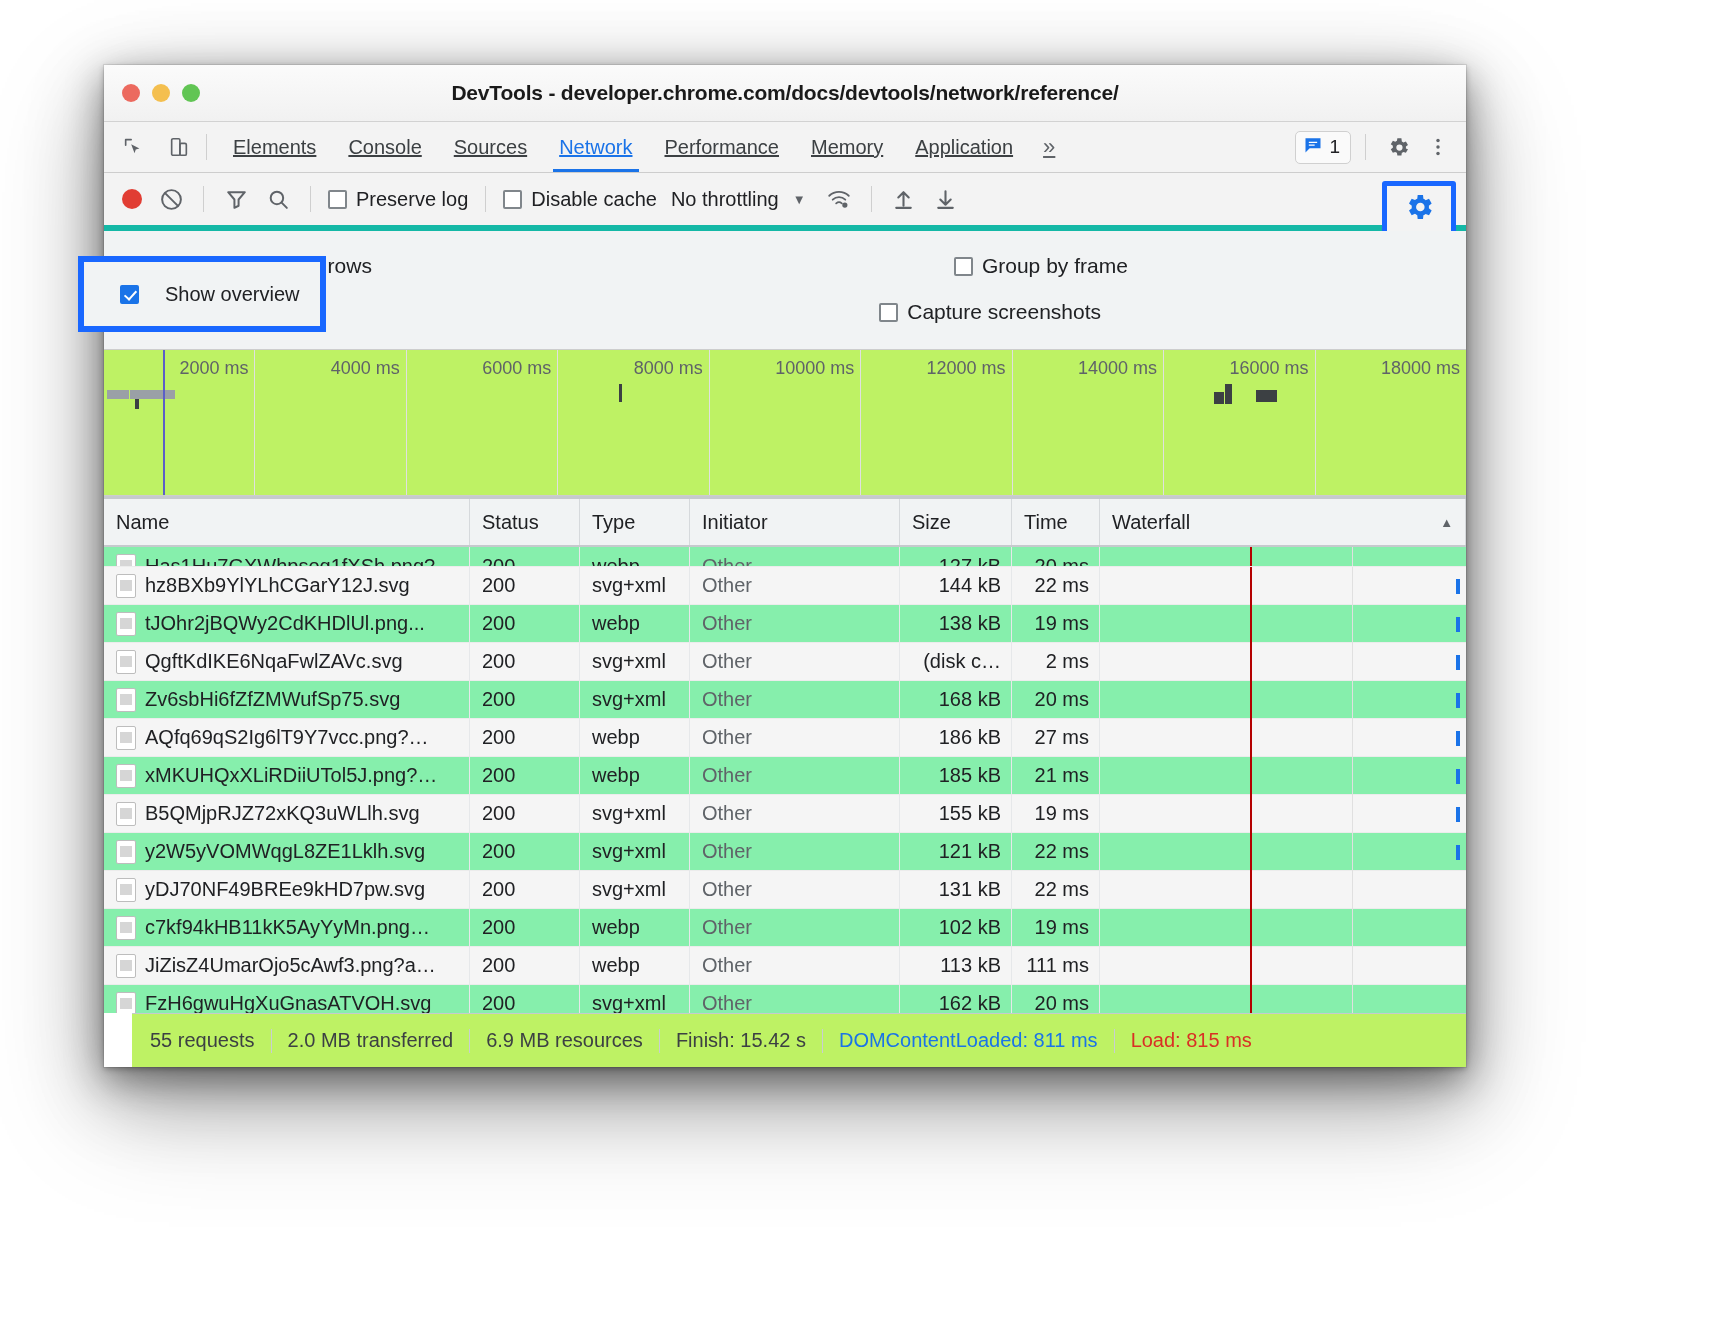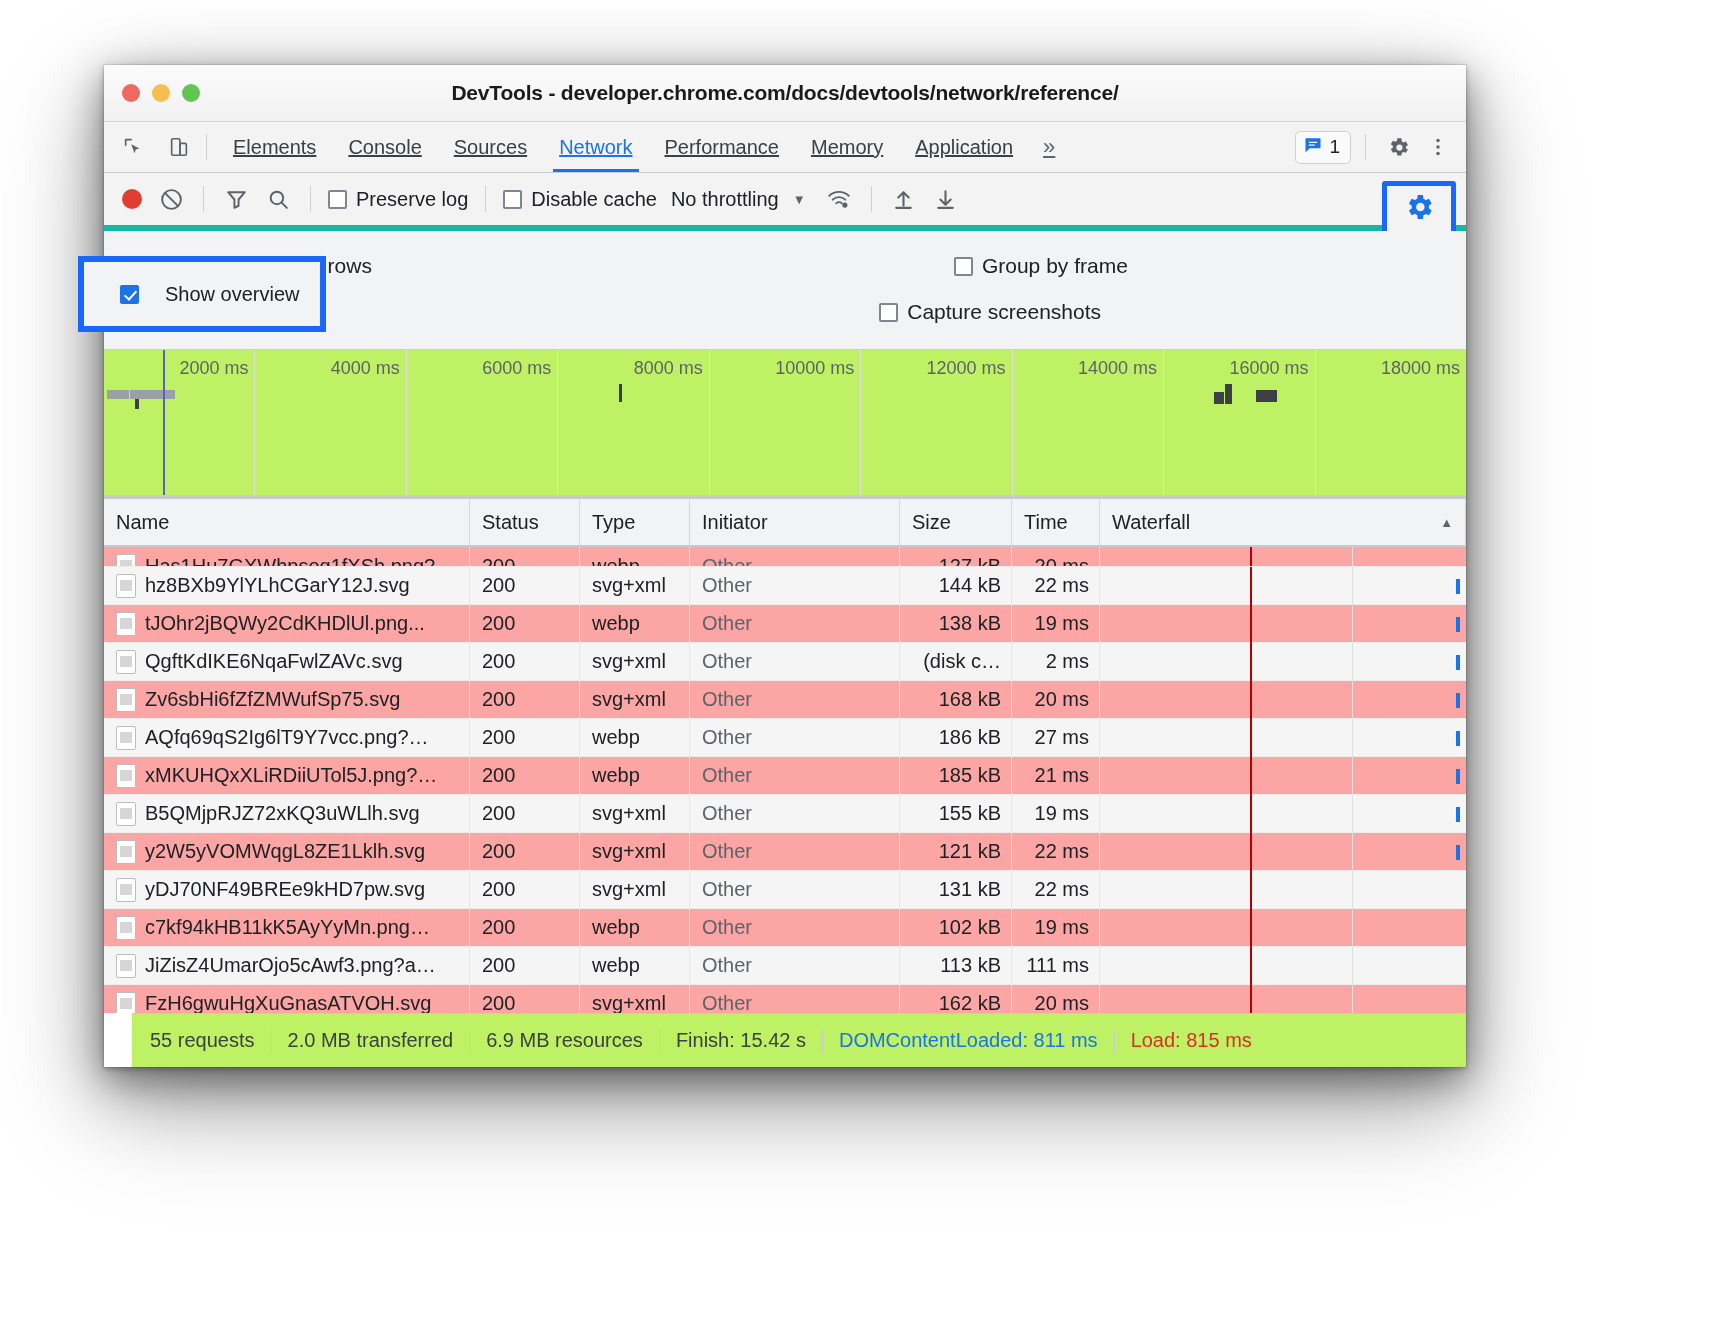--- a/index.html
+++ b/index.html
@@ -213,21 +213,21 @@
   .ov-bar.dark { background: #3c4043; }
   .ov-cursor {
     position: absolute; top: 0; bottom: 0; width: 2px;
     background: #5b5fc7;
   }
   
   .table-wrap {
     flex: 1 1 auto;
     display: flex; flex-direction: column;
     min-height: 0;
-    background: #fca5a5;
+    background: #86efac;
     border-top: 3px solid #c6cacd;
   }
   .thead {
     display: flex;
     height: 48px;
     background: #f1f3f4;
     border-bottom: 2px solid #c6cacd;
     flex: none;
   }
   .th {

